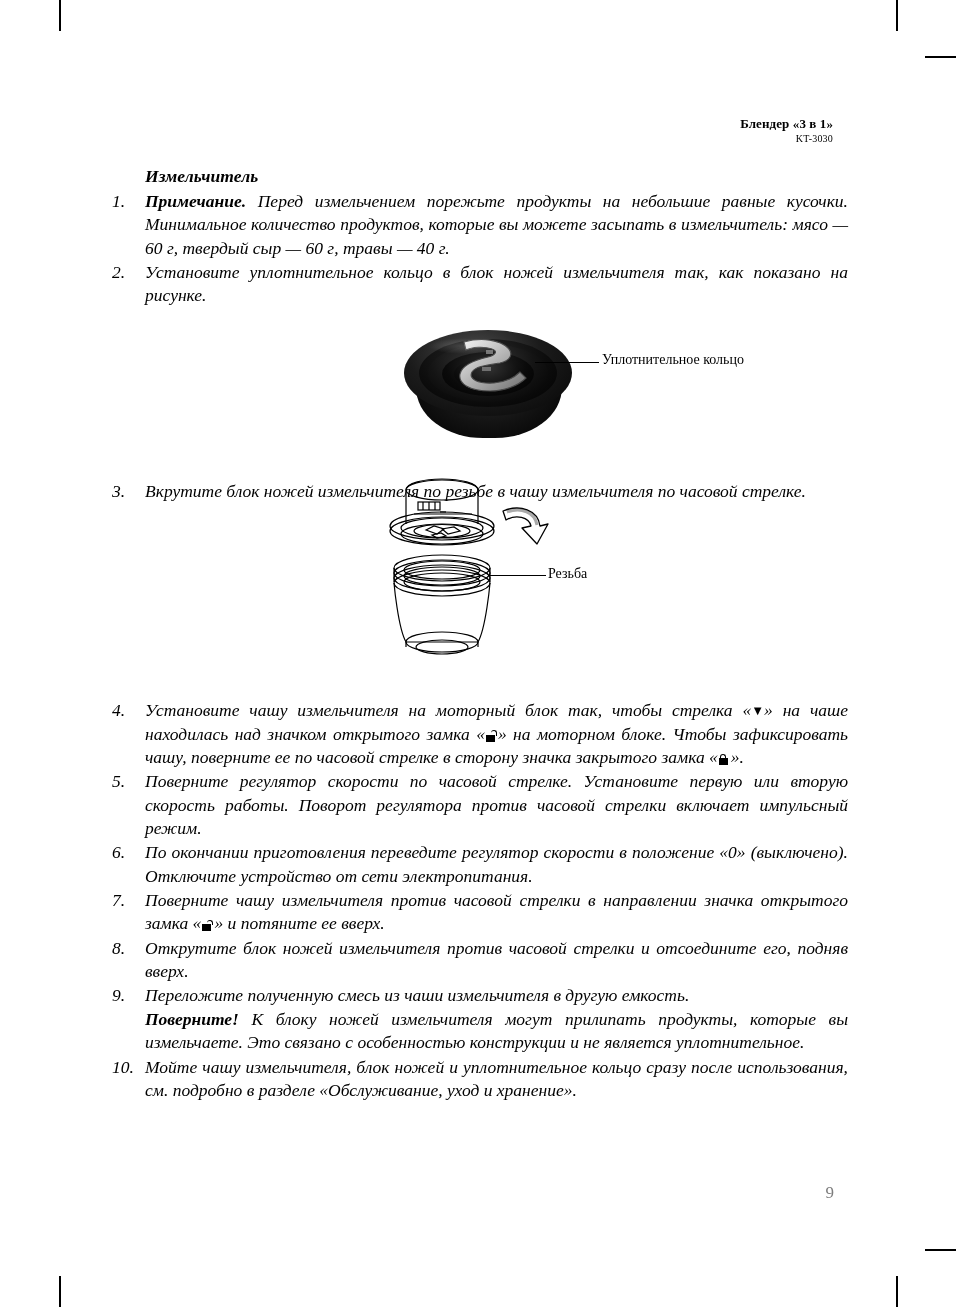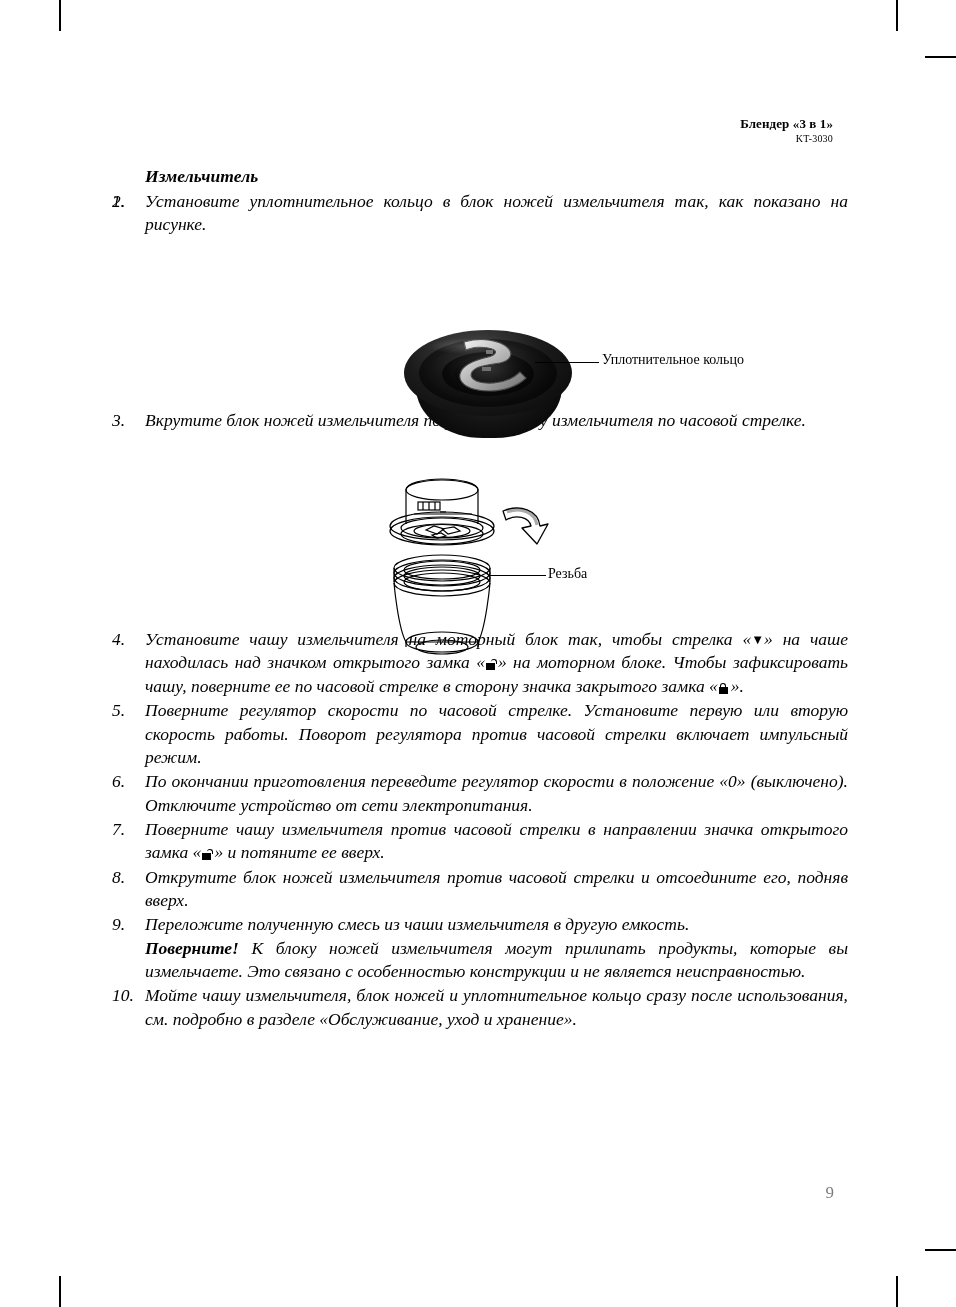--- a/index.html
+++ b/index.html
@@ -236,20 +236,21 @@
 <div class="running-head">
   <div class="rh-title">Блендер «3 в 1»</div>
   <div class="rh-model">KT-3030</div>
 </div>
 
 <div class="content">
   <div class="section-title">Измельчитель</div>
   <ol class="steps" id="steps-list">
       <li>
         <span class="num">1.</span>
+        <p class="para"><span class="lead">Примечание.</span><span> Перед измельчением порежьте продукты на небольшие равные кусочки.  Минимальное количество продуктов, которые вы можете засыпать в измельчитель: мясо — 60 г, твердый сыр — 60 г, травы — 40 г.</span></p>
       </li>
       <li style="margin-bottom: 172px;">
         <span class="num">2.</span>
         <p class="para"><span>Установите уплотнительное кольцо в блок ножей измельчителя так, как показано на рисунке.</span></p>
       </li>
       <li style="margin-bottom: 196px;">
         <span class="num">3.</span>
         <p class="para"><span>Вкрутите блок ножей измельчителя по резьбе в чашу измельчителя по часовой стрелке.</span></p>
       </li>
       <li>
@@ -268,21 +269,21 @@
         <span class="num">7.</span>
         <p class="para"><span>Поверните чашу измельчителя против часовой стрелки в направлении значка открытого замка «</span><span class="lock lock-open"><span class="body"></span><span class="shackle"></span></span><span>» и потяните ее вверх.</span></p>
       </li>
       <li>
         <span class="num">8.</span>
         <p class="para"><span>Открутите блок ножей измельчителя против часовой стрелки и отсоедините его, подняв вверх.</span></p>
       </li>
       <li>
         <span class="num">9.</span>
         <p class="para nojust"><span>Переложите полученную смесь из чаши измельчителя в другую емкость.</span></p>
-        <p class="para"><span class="lead">Поверните!</span><span> К блоку ножей измельчителя могут прилипать продукты, которые вы измельчаете. Это связано с особенностью конструкции и не является неисправностью.</span></p>
+        <p class="para"><span class="lead">Поверните!</span><span> К блоку ножей измельчителя могут прилипать продукты, которые вы измельчаете. Это связано с особенностью конструкции и не является уплотнительное.</span></p>
       </li>
       <li>
         <span class="num">10.</span>
         <p class="para"><span>Мойте чашу измельчителя, блок ножей и уплотнительное кольцо сразу после использования, см. подробно в разделе «Обслуживание, уход и хранение».</span></p>
       </li>
     </ol>
 </div>
 
 <div class="figure" id="figure-sealing-ring">
   <div class="photo-wrap">

